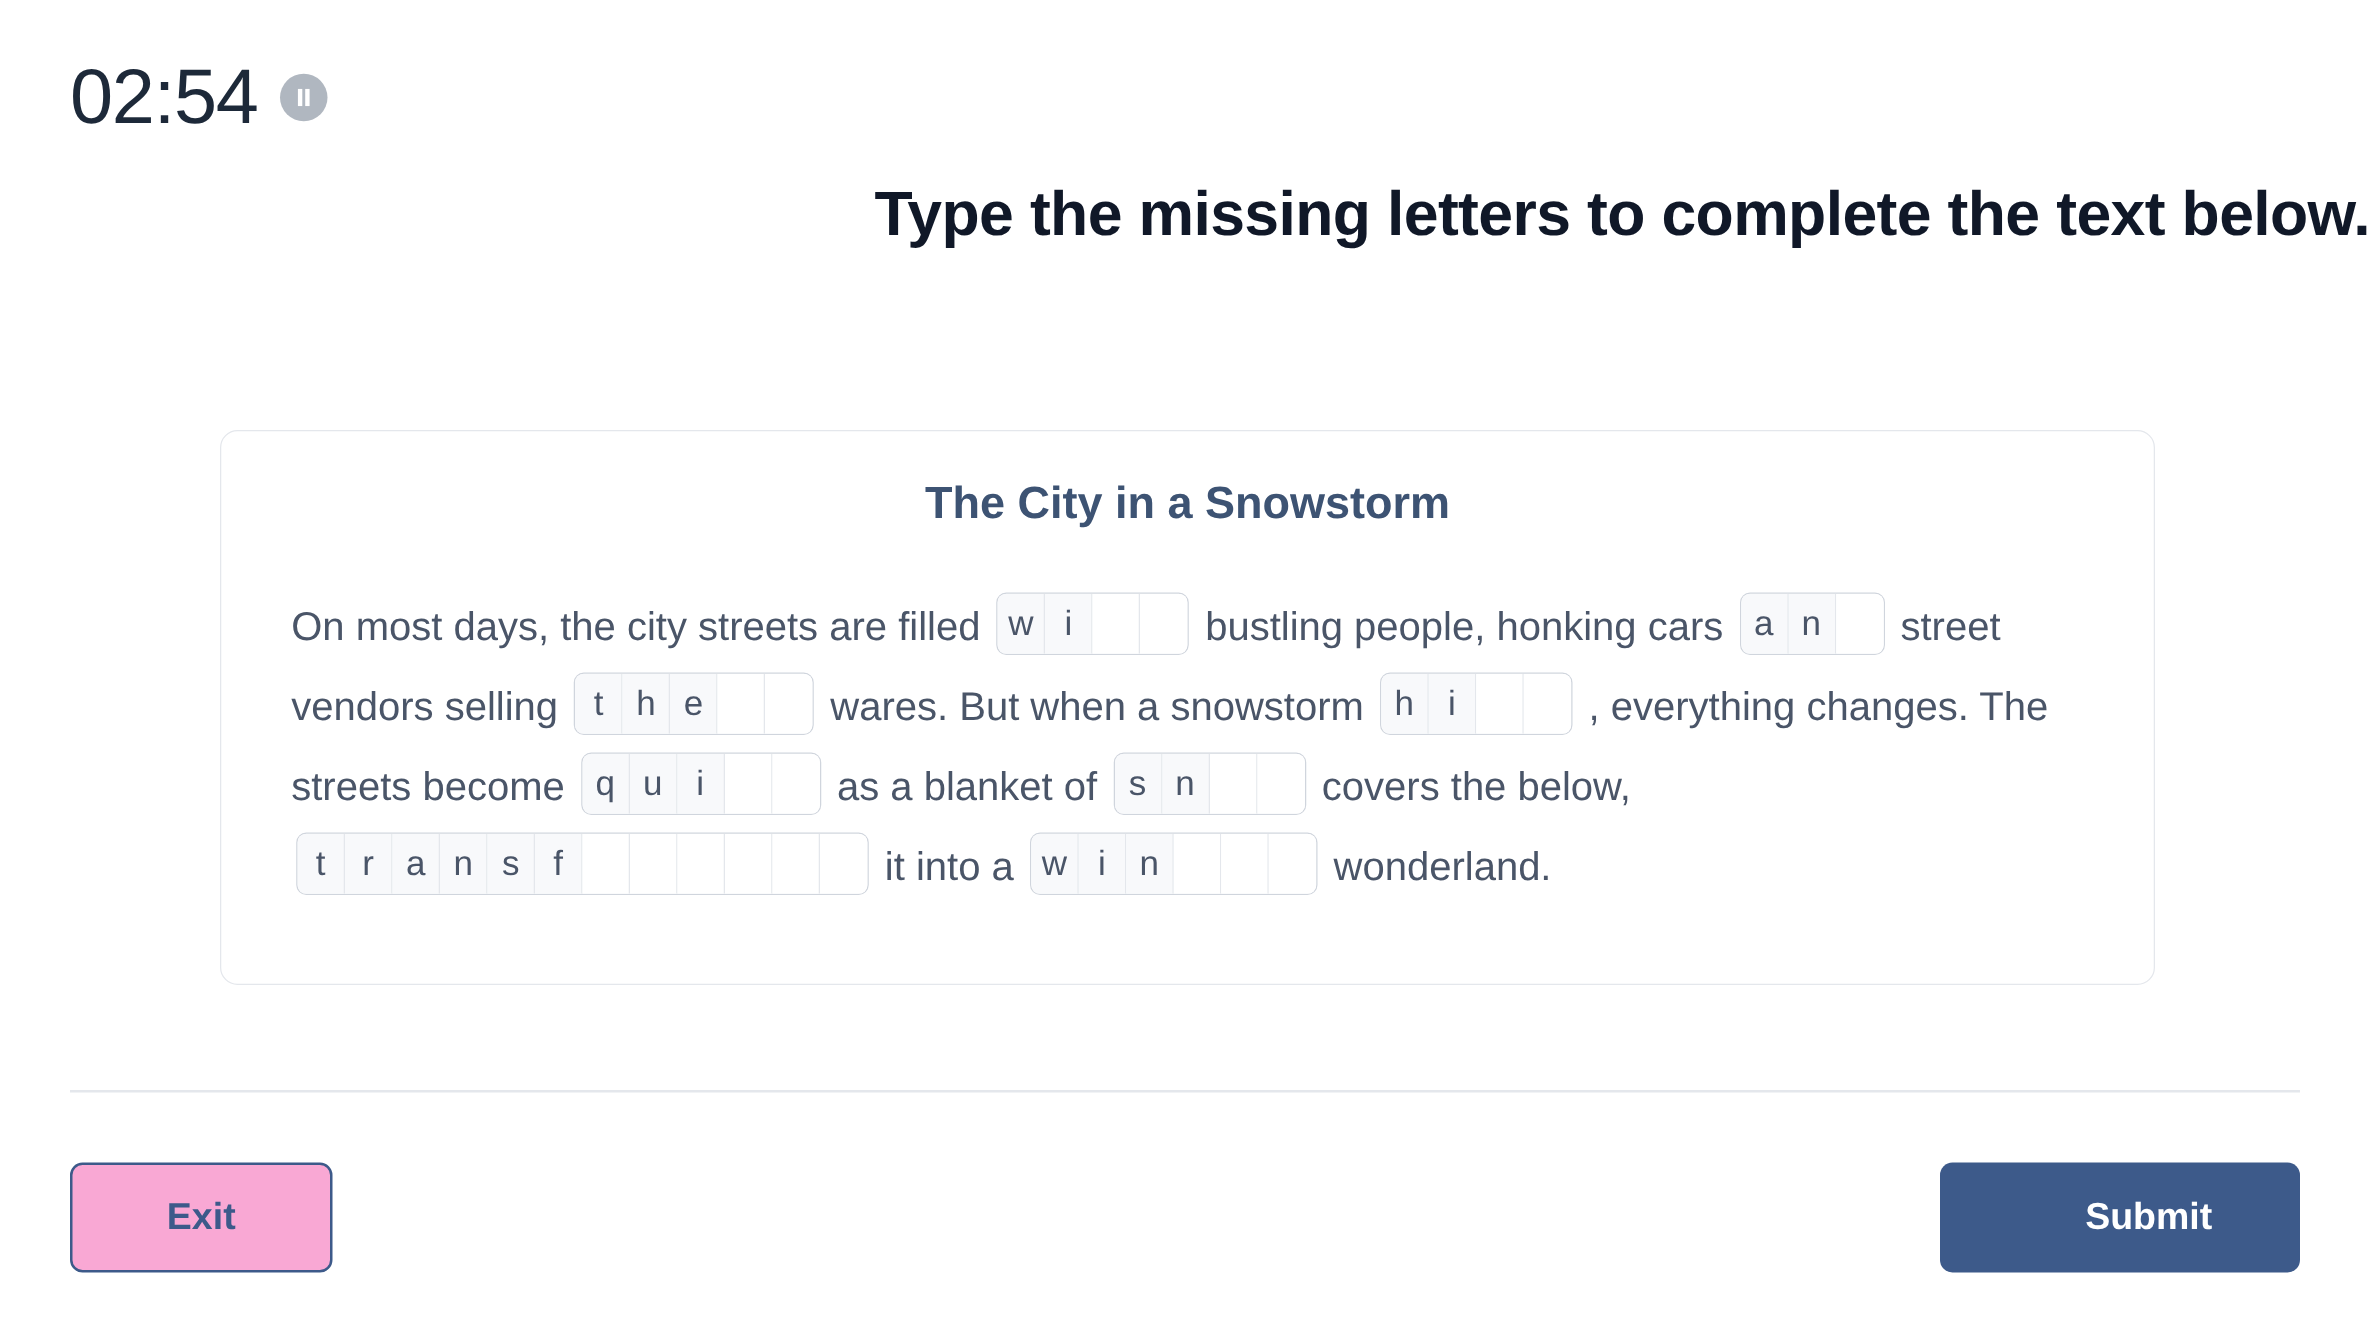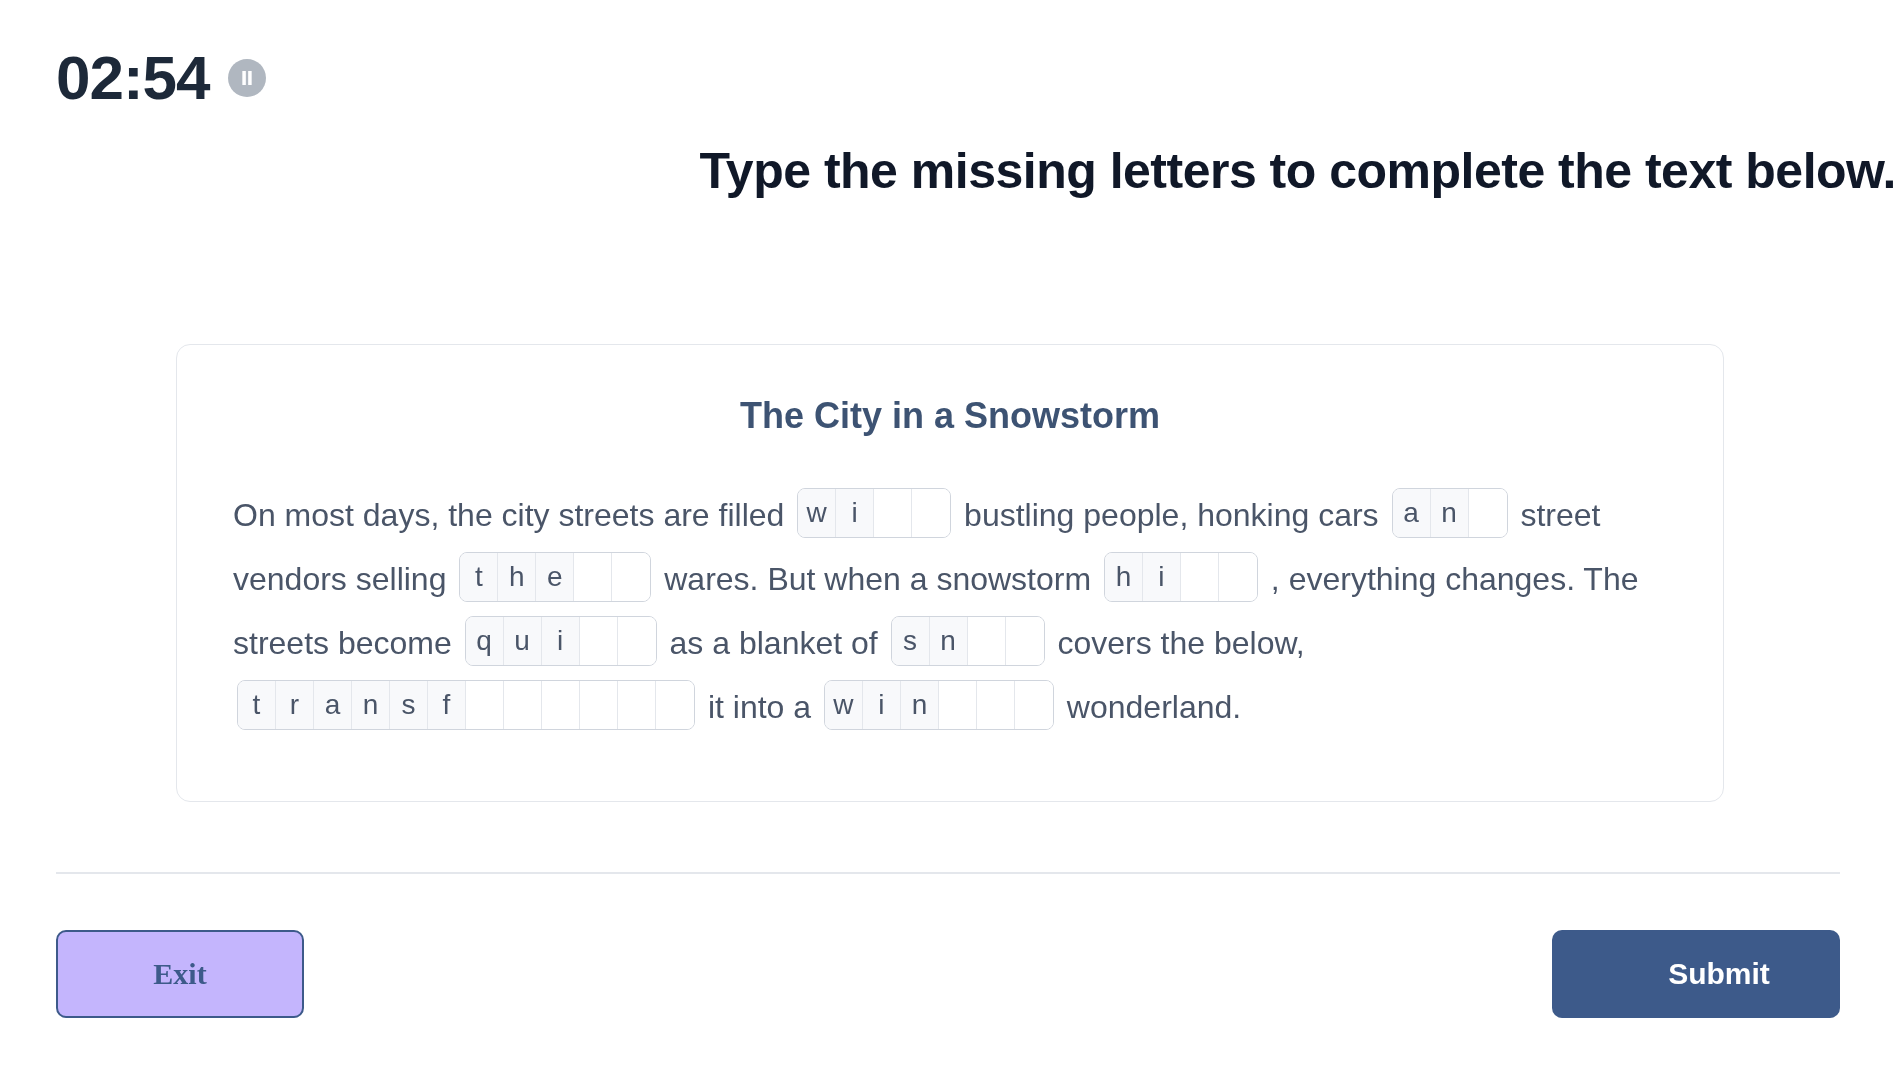--- a/index.html
+++ b/index.html
@@ -21,21 +21,21 @@
   .timer-row {
     position: absolute;
     top: 42px;
     left: 56px;
     display: flex;
     align-items: center;
     gap: 18px;
   }
   .timer {
     font-size: 62px;
-    font-weight: 700;
+    font-weight: 400;
     letter-spacing: -1px;
     color: #1d2939;
   }
   .pause-btn {
     width: 38px; height: 38px;
     border-radius: 50%;
     background: #b0b7c0;
     display: flex;
     align-items: center;
     justify-content: center;
@@ -56,21 +56,21 @@
   }
 
   
   .card {
     position: absolute;
     top: 344px;
     left: 176px;
     width: 1548px;
     border: 1.5px solid #e4e7ec;
     border-radius: 14px;
-    padding: 50px 56px 62px 56px;
+    padding: 36px 56px 62px 56px;
   }
   .card-title {
     text-align: center;
     font-size: 36px;
     font-weight: 800;
     color: #3d5373;
     margin-bottom: 46px;
   }
 
   .fill-text {
@@ -129,25 +129,24 @@
     border-radius: 10px;
     font-size: 30px;
     font-weight: 700;
     display: flex;
     align-items: center;
     justify-content: center;
     cursor: pointer;
     user-select: none;
   }
   .btn-exit {
-    width: 248px;
+    width: 210px;
     border: 2px solid #3d5a8a;
     color: #3d5a8a;
-    background: #c4b5fd;
-    font-family: Liberation Serif, serif;
+    background: #f9a8d4;
   }
   .btn-submit {
     width: 288px;
     background: #3d5a8a;
     color: #fff;
     border: none;
     padding-left: 46px;
   }
   .nav-center {
     display: flex;

